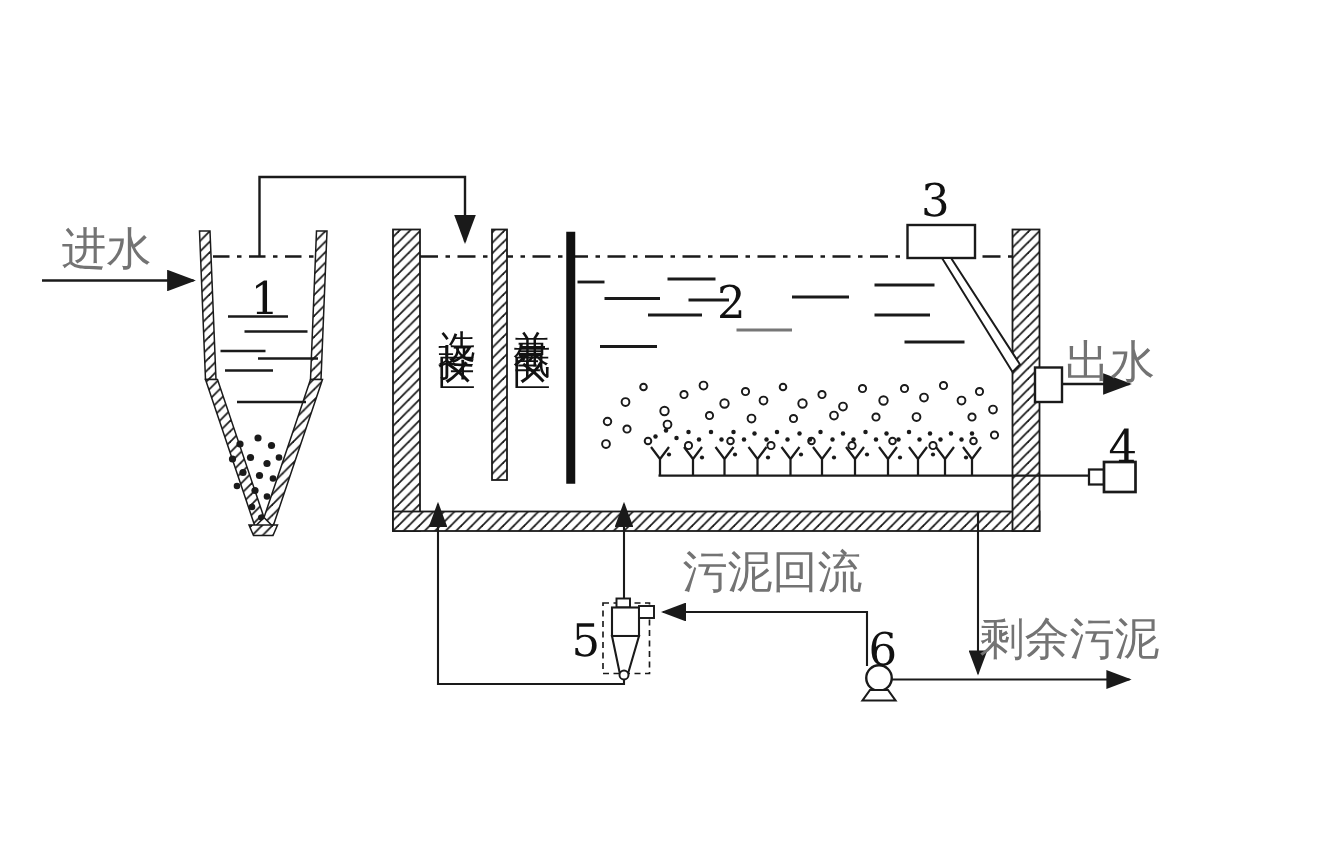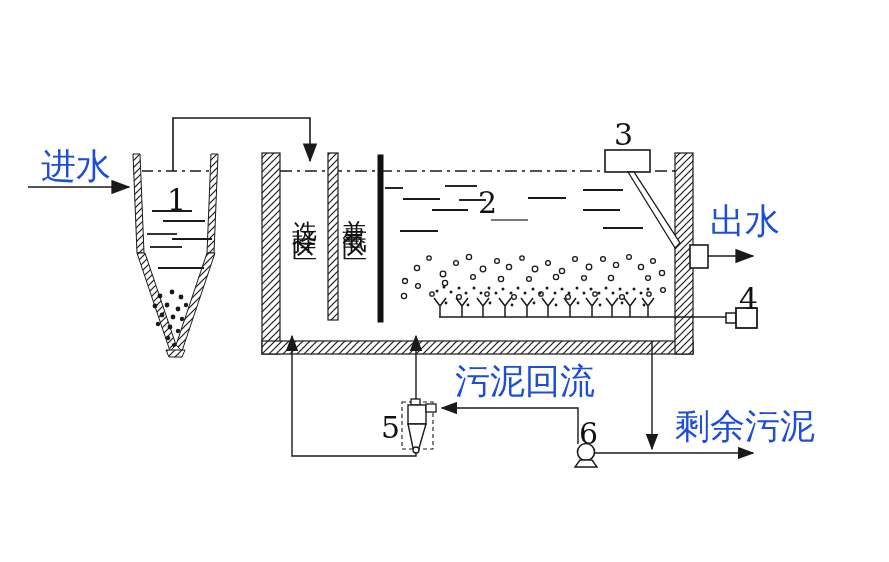--- a/index.html
+++ b/index.html
@@ -1,20 +1,20 @@
 <!DOCTYPE html>
 <html><head>
 <meta charset="utf-8">
 <style>
   html,body{margin:0;padding:0;background:#fff;}
   .canvas{position:relative;width:889px;height:562px;background:#fff;overflow:hidden;
           font-family:"DejaVu Sans",sans-serif;color:#111;}
   .canvas svg{position:absolute;left:0;top:0;}
-  .lbl{position:absolute;font-size:35px;line-height:1.1;white-space:nowrap;color:#1d4ed8;
-       font-family:Liberation Mono, monospace;}
+  .lbl{position:absolute;font-size:30px;line-height:1.1;white-space:nowrap;color:#737373;
+       font-family:Liberation Serif, serif;}
   .num{position:absolute;font-family:"DejaVu Serif","Liberation Serif",serif;
        font-size:30px;line-height:1;color:#111;}
   .vtext{position:absolute;writing-mode:vertical-rl;text-orientation:upright;
          font-size:25px;line-height:27px;letter-spacing:9px;color:#111;
          font-family:"DejaVu Sans",sans-serif;}
 </style>
 </head>
 <body>
 
 <div class="canvas">
@@ -236,23 +236,23 @@
     <circle cx="416" cy="450" r="3" fill="#fff" stroke="#1a1a1a" stroke-width="1.3"></circle>
   </g>
 
   <g>
     <circle cx="586" cy="452" r="8.5" fill="#fff" stroke="#1a1a1a" stroke-width="1.6"></circle>
     <polygon points="575,467 597,467 592,460 580,460" fill="#fff" stroke="#1a1a1a" stroke-width="1.4"></polygon>
   </g>
 </svg>
 
 <div class="lbl" style="left:41px;top:150px;">进水</div>
-<div class="lbl" style="left:710px;top:205px;text-align:right;">出水</div>
+<div class="lbl" style="left:710px;top:225px;text-align:right;">出水</div>
 <div class="lbl" style="left:455px;top:365px;text-align:center;">污泥回流</div>
-<div class="lbl" style="left:653px;top:410px;padding-left:22px;">剩余污泥</div>
+<div class="lbl" style="left:653px;top:410px;">剩余污泥</div>
 
 <div class="vtext" style="left:291px;top:200px;">选择区</div>
 <div class="vtext" style="left:341px;top:200px;">兼氧区</div>
 
 <div class="num" style="left:167px;top:185px;">1</div>
 <div class="num" style="left:478px;top:188px;">2</div>
 <div class="num" style="left:614px;top:120px;">3</div>
 <div class="num" style="left:739px;top:284px;">4</div>
 <div class="num" style="left:381px;top:413px;">5</div>
 <div class="num" style="left:579px;top:419px;">6</div>

